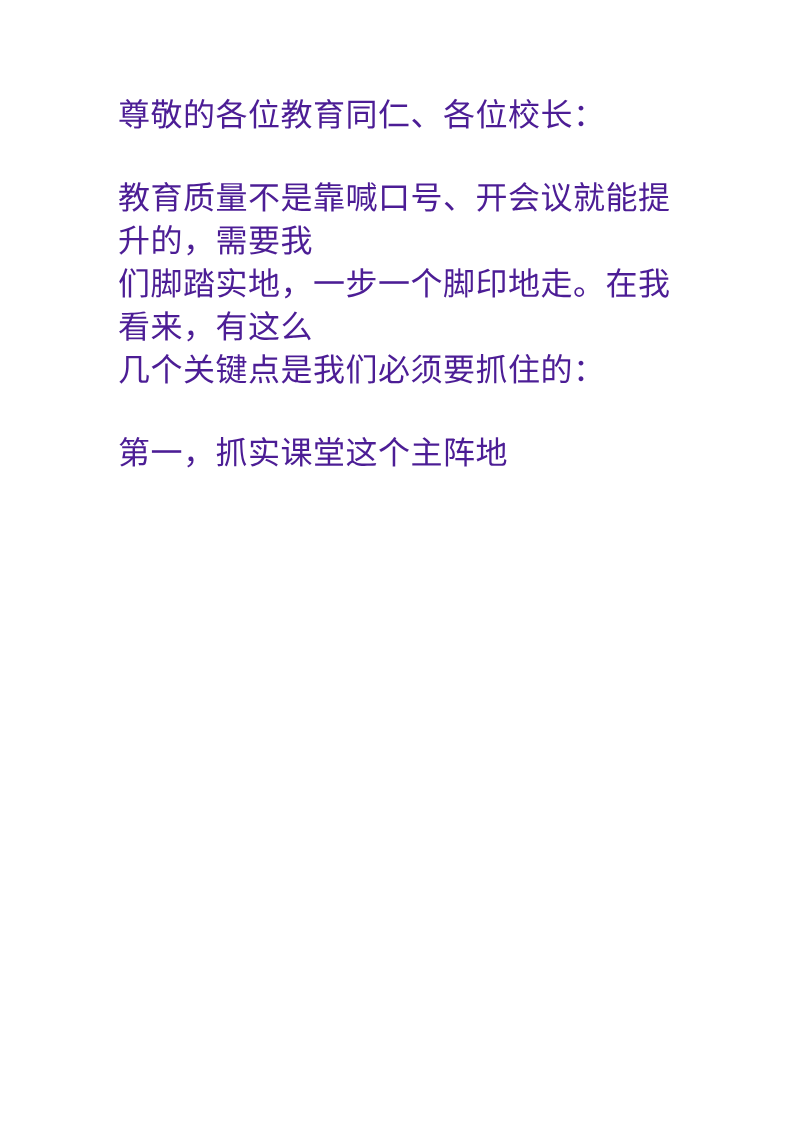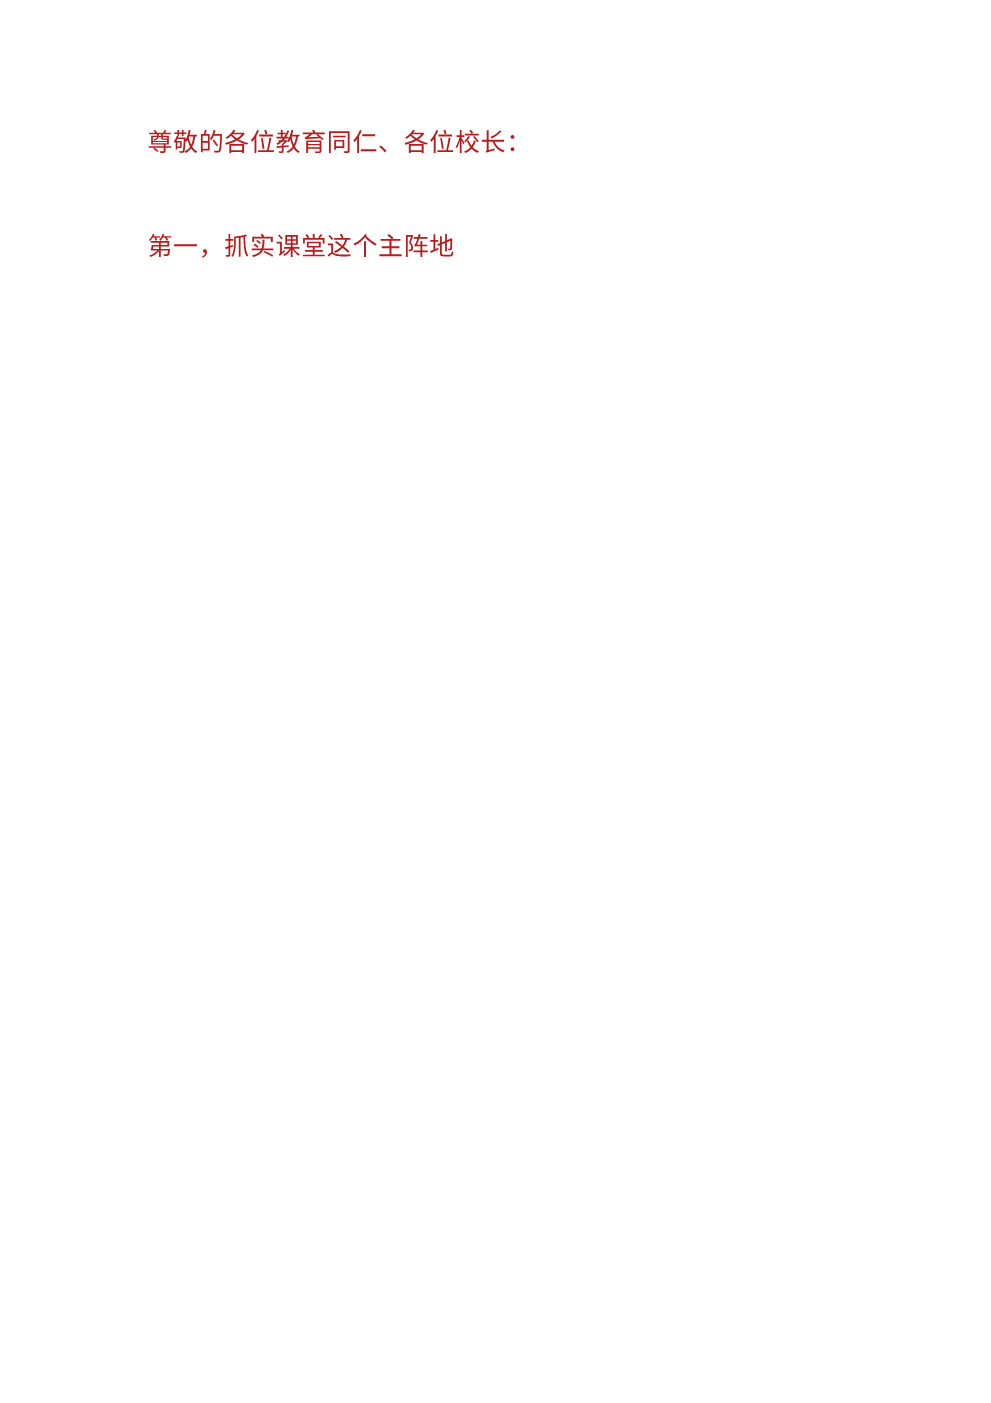--- a/index.html
+++ b/index.html
@@ -16,32 +16,35 @@
   .doc-page {
     box-sizing: border-box;
     width: 793px;
     height: 1122px;
     background: #ffffff;
     padding: 94px 105px 0 118px;
   }
   .doc-body p {
     margin: 0 0 40px 0;
     width: 566px;
-    font-size: 20px;
+    font-size: 32px;
     line-height: 43px;
     letter-spacing: 0.5px;
-    color: #b91c1c;
+    color: #4c1d95;
     white-space: pre-line;   
     text-align: left;
   }
   .doc-body p:last-child {
     margin-bottom: 0;
   }
 </style>
 </head>
 <body>
 
 <div class="doc-page">
   <div class="doc-body">
     <p>尊敬的各位教育同仁、各位校长：</p>
+    <p>教育质量不是靠喊口号、开会议就能提升的，需要我
+们脚踏实地，一步一个脚印地走。在我看来，有这么
+几个关键点是我们必须要抓住的：</p>
     <p>第一，抓实课堂这个主阵地</p>
   </div>
 </div>
 
 </body></html>

